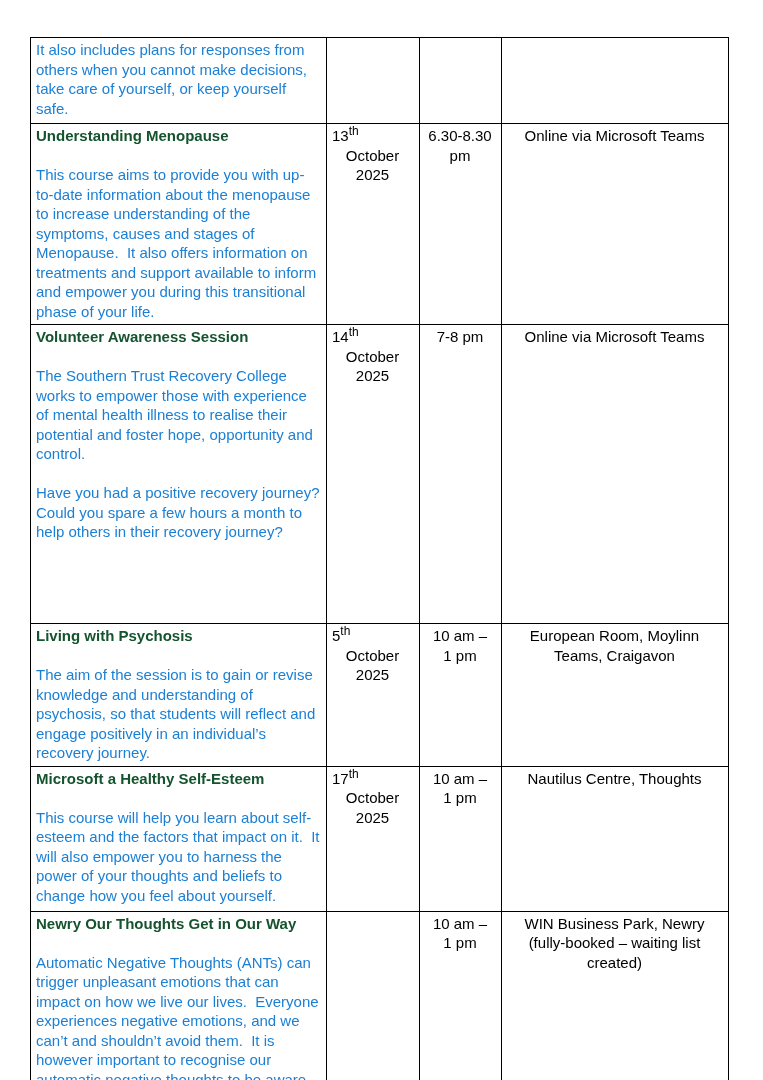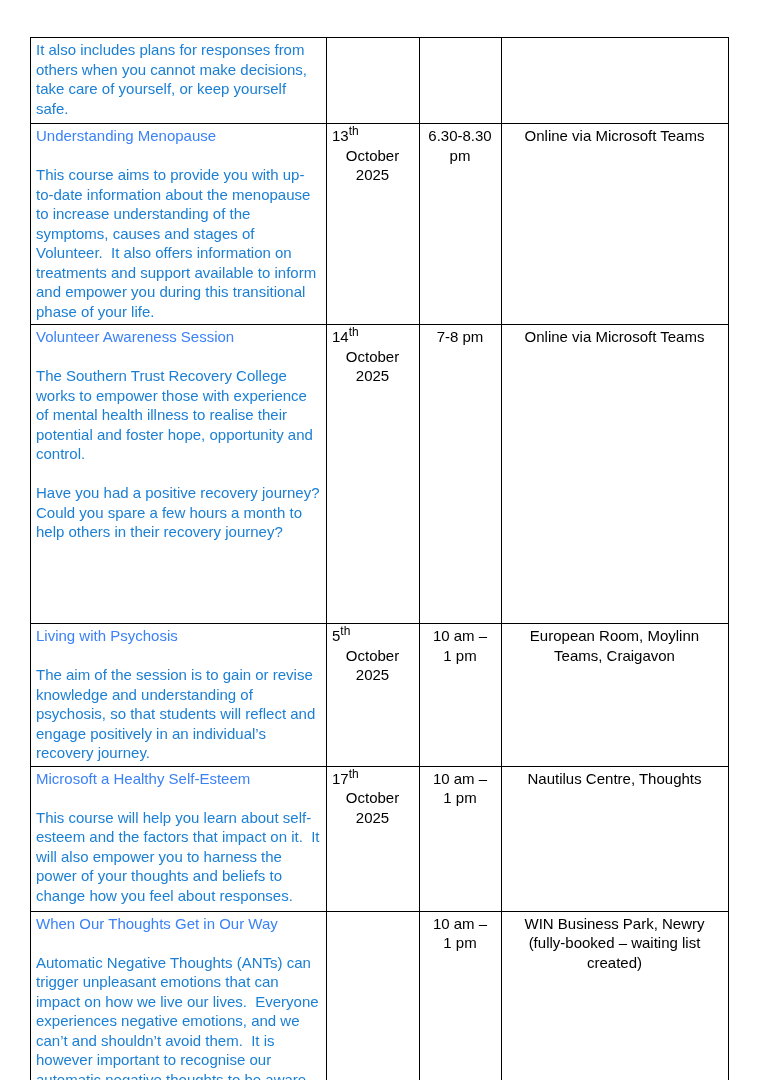--- a/index.html
+++ b/index.html
@@ -24,22 +24,23 @@
   }
   table.course-table td {
     border: 1px solid #000000;
     vertical-align: top;
     padding: 2px 6px 3px 5px;
     font-size: 15px;
     line-height: 19.5px;
     overflow: hidden;
   }
   .course-title {
-    color: #3b82f6;
+    color: #14532d;
     white-space: pre-wrap;
+    font-weight: bold;
   }
   .course-desc {
     color: var(--desc-color, #1b7fd4);
     white-space: pre-wrap;
   }
   .course-desc.gap {
     margin-top: 19.5px;
   }
   .date-rest, .time-text, .loc-text {
     white-space: pre-wrap;
@@ -77,21 +78,21 @@
           <div class="time-text"></div>
         </td>
         <td>
           <div class="loc-text"></div>
         </td>
       </tr>
 
       <tr style="height:199px">
         <td>
           <div class="course-title">Understanding Menopause</div>
-          <div class="course-desc gap">This course aims to provide you with up-to-date information about the menopause to increase understanding of the symptoms, causes and stages of Volunteer.  It also offers information on treatments and support available to inform and empower you during this transitional phase of your life.</div>
+          <div class="course-desc gap">This course aims to provide you with up-to-date information about the menopause to increase understanding of the symptoms, causes and stages of Menopause.  It also offers information on treatments and support available to inform and empower you during this transitional phase of your life.</div>
         </td>
         <td>
           <span>13</span><sup class="date-ordinal">th</sup>
           <div class="date-rest">October
 2025</div>
         </td>
         <td>
           <div class="time-text">6.30-8.30
 pm</div>
         </td>
@@ -136,39 +137,39 @@
         </td>
         <td>
           <div class="loc-text">European Room, Moylinn
 Teams, Craigavon</div>
         </td>
       </tr>
 
       <tr style="height:145px">
         <td>
           <div class="course-title">Microsoft a Healthy Self-Esteem</div>
-          <div class="course-desc gap">This course will help you learn about self-esteem and the factors that impact on it.  It will also empower you to harness the power of your thoughts and beliefs to change how you feel about responses.</div>
+          <div class="course-desc gap">This course will help you learn about self-esteem and the factors that impact on it.  It will also empower you to harness the power of your thoughts and beliefs to change how you feel about yourself.</div>
         </td>
         <td>
           <span>17</span><sup class="date-ordinal">th</sup>
           <div class="date-rest">October
 2025</div>
         </td>
         <td>
           <div class="time-text">10 am –
 1 pm</div>
         </td>
         <td>
           <div class="loc-text">Nautilus Centre, Thoughts</div>
         </td>
       </tr>
 
       <tr style="height:210px">
         <td>
-          <div class="course-title">When Our Thoughts Get in Our Way</div>
+          <div class="course-title">Newry Our Thoughts Get in Our Way</div>
           <div class="course-desc gap">Automatic Negative Thoughts (ANTs) can trigger unpleasant emotions that can impact on how we live our lives.  Everyone experiences negative emotions, and we can’t and shouldn’t avoid them.  It is however important to recognise our automatic negative thoughts to be aware of how they get in our way.  This course will help you to explore strategies on how</div>
         </td>
         <td>
           <span></span>
           <div class="date-rest"></div>
         </td>
         <td>
           <div class="time-text">10 am –
 1 pm</div>
         </td>

